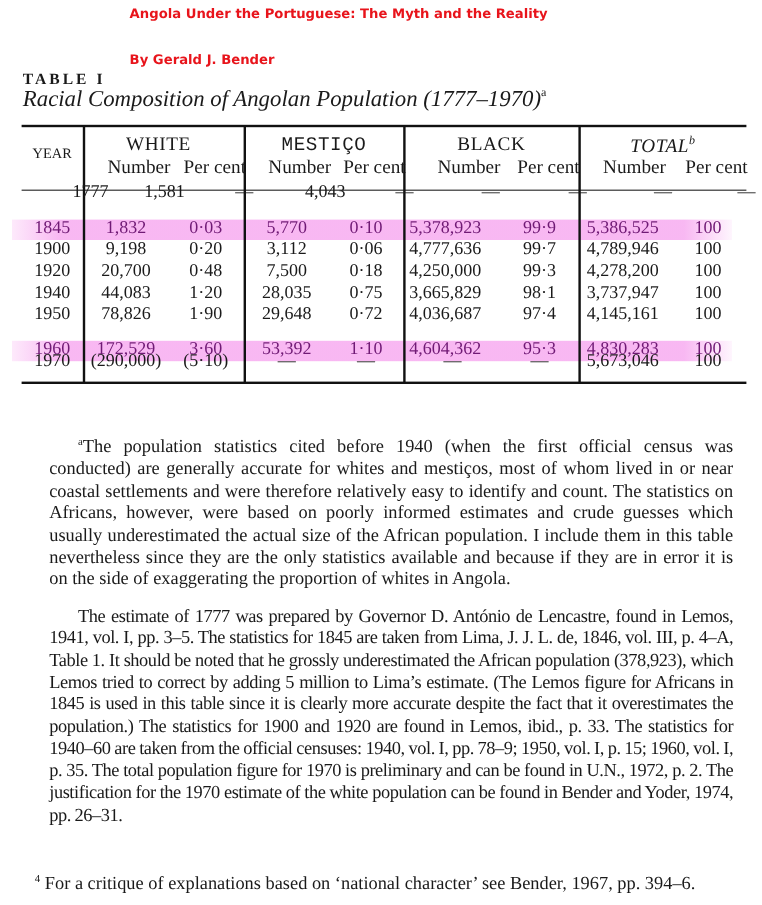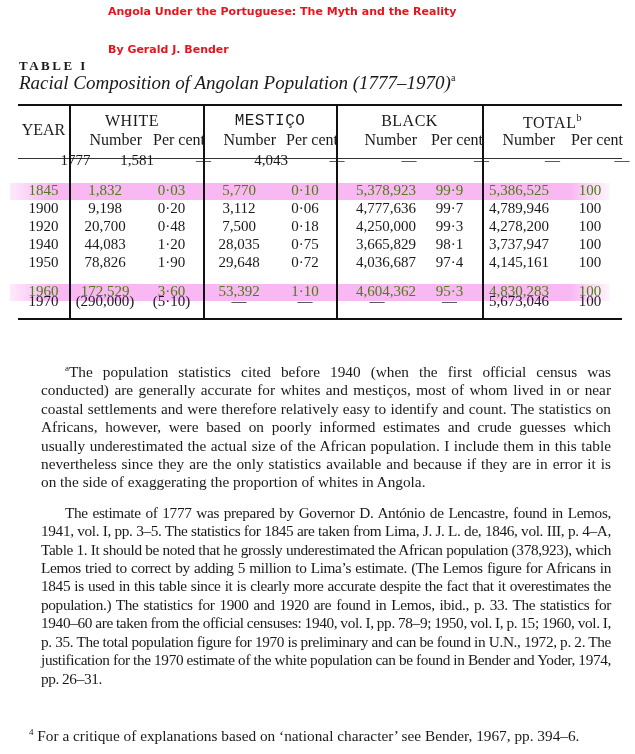--- a/index.html
+++ b/index.html
@@ -18,36 +18,36 @@
   #rule-head { top: 158px; height: 1px; background: #333; }
   #rule-bottom { top: 318px; height: 2px; }
   .vline { position: absolute; top: 105px; height: 214px; width: 1.5px; background: #111; }
 
   .hl { position: absolute; left: 10px; width: 600px; height: 17px;
         background: linear-gradient(to right, rgba(248,170,240,0.25) 0px, rgba(246,160,238,0.75) 40px, rgba(246,160,238,0.75) 560px, rgba(246,160,238,0.1) 600px); }
 
   .hcell { position: absolute; text-align: right; white-space: nowrap; font-size: 16px; }
   .hgroup { position: absolute; text-align: center; font-size: 16px; letter-spacing: 0.5px; white-space: nowrap; }
   .hgroup sup { font-size: 10px; vertical-align: 7px; }
-  .year-head { position: absolute; left: 18px; width: 51px; top: 121px; text-align: center; font-size: 16px; }
+  .year-head { position: absolute; left: 18px; width: 51px; top: 121px; text-align: center; font-size: 12px; }
 
   .row { position: absolute; left: 0; width: 635px; height: 18px; }
   .cell { position: absolute; top: 0; font-size: 15px; white-space: nowrap; text-align: center; }
-  .row.hilite .cell { color: #4d7c0f; }
+  .row.hilite .cell { color: #701a75; }
   .c-year { left: 18px; width: 51px; }
   .c-wn { left: 70px; width: 70px; }
   .c-wp { left: 140px; width: 63px; }
   .c-mn { left: 204px; width: 70px; }
   .c-mp { left: 274px; width: 62px; }
   .c-bn { left: 337px; width: 80px; }
   .c-bp { left: 417px; width: 65px; }
   .c-tn { left: 483px; width: 75px; }
   .c-tp { left: 558px; width: 64px; }
   .c-bn, .c-tn { text-align: left; }
-  .c-bn { padding-left: 19px; width: 74px; }
+  .c-bn { padding-left: 4px; width: 74px; }
   .c-tn { padding-left: 6px; width: 69px; }
 
   .notes { position: absolute; left: 29px; width: 594px; top: 347px; font-size: 15.3px; line-height: 18.4px; text-align: justify; }
   .notes p { margin: 12px; text-indent: 24px; }
   .notes .tight { letter-spacing: -0.35px; word-spacing: -0.5px; }
   .notes sup { font-size: 9px; vertical-align: 6px; }
   .fn4 { position: absolute; left: 29px; top: 727px; font-size: 15.3px; white-space: nowrap; }
   .fn4 sup { font-size: 9px; vertical-align: 6px; }
 </style>
 </head>
@@ -70,21 +70,21 @@
   <div class="vline" style="left:69px;"></div>
   <div class="vline" style="left:203px;"></div>
   <div class="vline" style="left:336px;"></div>
   <div class="vline" style="left:482px;"></div>
 
   <div class="year-head">YEAR</div>
 
   <div class="hgroup" style="left:70px;width:124px;top:112px;"><span>WHITE</span></div>
   <div class="hgroup" style="left:204px;width:132px;top:112px;font-family:Liberation Mono, monospace;"><span>MESTIÇO</span></div>
   <div class="hgroup" style="left:337px;width:145px;top:112px;"><span>BLACK</span></div>
-  <div class="hgroup" style="left:483px;width:139px;top:112px;"><span>TOTAL</span><sup>b</sup></div>
+  <div class="hgroup" style="left:483px;width:139px;top:112px;font-style:italic;"><span>TOTAL</span><sup>b</sup></div>
 
   <div class="hcell" style="left:70px;width:72px;top:131px;">Number</div>
   <div class="hcell" style="left:140px;width:65px;top:131px;">Per cent</div>
   <div class="hcell" style="left:204px;width:72px;top:131px;">Number</div>
   <div class="hcell" style="left:272px;width:66px;top:131px;">Per cent</div>
   <div class="hcell" style="left:337px;width:80px;top:131px;">Number</div>
   <div class="hcell" style="left:413px;width:70px;top:131px;">Per cent</div>
   <div class="hcell" style="left:483px;width:72px;top:131px;">Number</div>
   <div class="hcell" style="left:553px;width:70px;top:131px;">Per cent</div>
 

